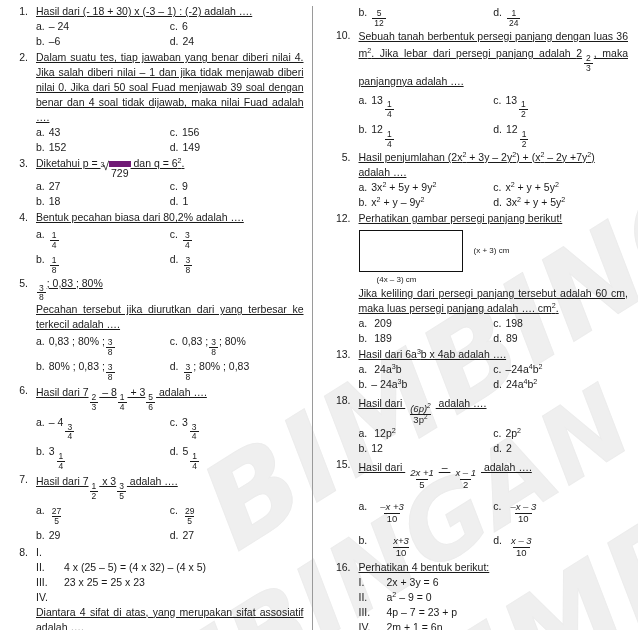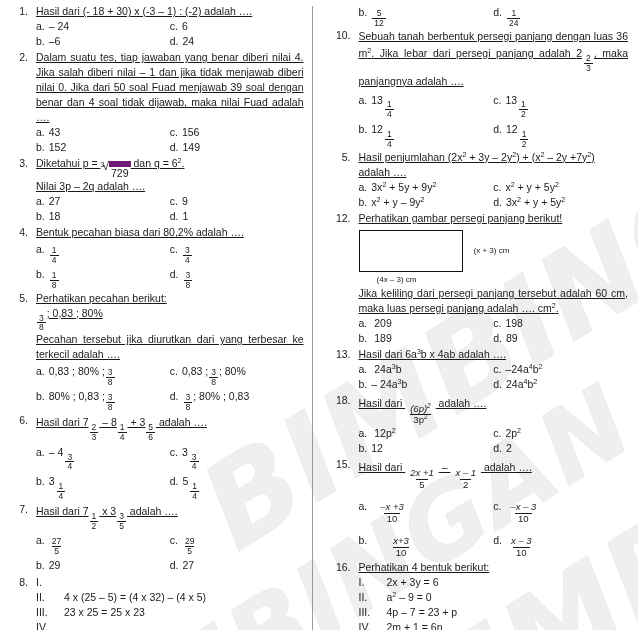--- a/index.html
+++ b/index.html
@@ -289,21 +289,20 @@
     <div class="q">
       <div class="q-num">3.</div>
       <div class="q-body">
         <div class="q-stem">
           <span>Diketahui p = </span><span class="radical">
               <span class="idx">3</span>
               <span class="sign">√</span>
               <span class="rad-body">729</span>
             </span><span> dan q = 6</span><sup>2</sup><span>.</span>
         </div>
-        <div class="q-stem">Nilai 3p – 2q adalah ….</div>
         <div class="opts">
           <div class="opt">
               <span class="lbl">a.</span>
               <span>27</span>
             </div>
           <div class="opt">
               <span class="lbl">c.</span>
               <span>9</span>
             </div>
           <div class="opt">
@@ -351,21 +350,20 @@
                 <span class="den">8</span>
               </span>
             </div>
         </div>
       </div>
     </div>
 
     <div class="q">
       <div class="q-num">5.</div>
       <div class="q-body">
-        <div class="q-stem">Perhatikan pecahan berikut:</div>
         <div class="q-stem">
           <span class="frac">
               <span class="num">3</span>
               <span class="den">8</span>
             </span><span>; 0,83 ; 80%</span>
         </div>
         <div class="q-stem justify">Pecahan tersebut jika diurutkan dari yang terbesar ke terkecil adalah ….</div>
         <div class="opts" style="line-height:19px;">
           <div class="opt">
               <span class="lbl">a.</span>

